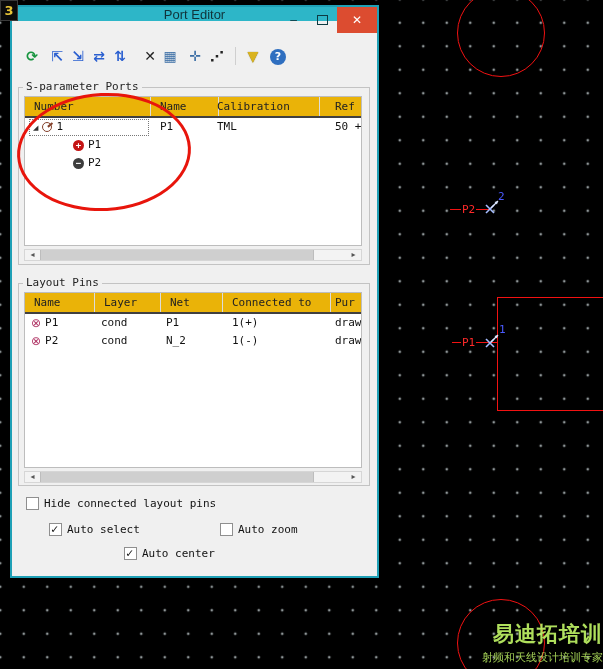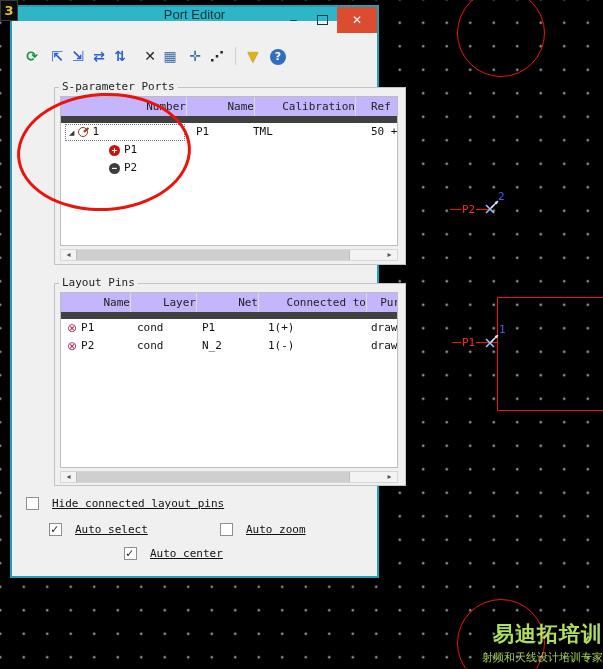--- a/index.html
+++ b/index.html
@@ -55,35 +55,35 @@
   
   .toolbar{position:absolute;left:0;top:26px;right:0;height:36px;display:flex;align-items:center;padding-top:10px;box-sizing:border-box;}
   .ico{width:20px;height:20px;display:flex;align-items:center;justify-content:center;
        font-family:"DejaVu Sans",sans-serif;font-size:14px;font-weight:bold;cursor:default;}
   .ig{color:#17953f}.ib{color:#2a5fd0}.ibl{color:#3b6ea5}.ik{color:#222}
   .iy{color:#d9b320;text-shadow:0 0 1px #6b5c00;}
   .ihelp{width:16px;height:16px;margin-top:2px;border-radius:50%;background:#2f6fc0;color:#fff;
          font-size:11px;line-height:16px;display:block;text-align:center;}
   .tsep{width:1px;height:18px;background:#cfcfcf;}
   
-  .group{position:absolute;left:6px;width:352px;border:1px solid #c3c3c3;background:#f0f0f0;box-sizing:border-box;margin-left:36px;}
+  .group{position:absolute;left:6px;width:352px;border:1px solid #c3c3c3;background:#f0f0f0;box-sizing:border-box;}
   .grp1{top:80px;height:178px;}
   .grp2{top:276px;height:203px;}
   .group-label{
     position:absolute;top:-8px;left:4px;background:#f0f0f0;padding:0 3px;
     font:11px "DejaVu Sans Mono",monospace;color:#222;white-space:nowrap;
   }
   
   .table{
     position:absolute;left:5px;top:8px;width:338px;background:#fff;border:1px solid #bdbdbd;
     box-sizing:border-box;overflow:hidden;font:11px "DejaVu Sans Mono",monospace;color:#111;
   }
   .tb1{height:150px;}
   .tb2{height:176px;}
-  .thead{position:relative;height:19px;background:#c4b5fd;border-bottom:7px solid #404040;text-align:right;}
+  .thead{position:relative;height:19px;background:#eab308;border-bottom:2px solid #404040;}
   .th{position:absolute;top:0;height:19px;line-height:19px;padding-left:9px;box-sizing:border-box;
       border-right:1px solid #dcdcdc;overflow:hidden;white-space:nowrap;color:#222;}
   .tr{position:relative;height:18px;line-height:18px;white-space:nowrap;}
   .cell{position:absolute;top:0;height:18px;line-height:18px;overflow:hidden;white-space:nowrap;box-sizing:border-box;}
   .pad{padding-left:9px;} .pad4{padding-left:4px;}
   .flexcell{display:flex;align-items:center;gap:4px;padding-left:8px;}
   .childcell{padding-left:48px;}
   .g1 .c1{left:0;width:126px}.g1 .c2{left:126px;width:68px}.g1 .c3{left:183px;width:112px}.g1 .c4{left:306px;width:34px}
   .g2 .c1{left:0;width:70px}.g2 .c2{left:70px;width:66px}.g2 .c3{left:136px;width:62px}.g2 .c4{left:198px;width:108px}.g2 .c5{left:306px;width:34px}
   .focusbox{position:absolute;left:4px;top:1px;width:118px;height:15px;border:1px dotted #777;}
@@ -99,21 +99,21 @@
   .pinicon::after{content:"⊗";color:#b03565;font-family:"DejaVu Sans",sans-serif;font-size:12px;}
   
   .hscroll{position:absolute;left:5px;width:338px;height:12px;background:#f3f3f3;border:1px solid #d6d6d6;
            box-sizing:border-box;display:flex;align-items:stretch;}
   .sb1{top:161px;} .sb2{top:187px;}
   .arr{width:15px;font-size:8px;line-height:10px;text-align:center;color:#555;}
   .arr.left::before{content:"◂";} .arr.right::before{content:"▸";}
   .thumb{width:272px;background:#cfcfcf;border-left:1px solid #bdbdbd;border-right:1px solid #bdbdbd;}
   .sgap{flex:1;}
   
-  .opt{position:absolute;display:flex;align-items:center;gap:13px;font:11px "DejaVu Sans Mono",monospace;color:#111;text-decoration:underline;}
+  .opt{position:absolute;display:flex;align-items:center;gap:5px;font:11px "DejaVu Sans Mono",monospace;color:#111;}
   .cb{width:13px;height:13px;border:1px solid #8f8f8f;background:#fff;box-sizing:border-box;position:relative;flex:0 0 auto;}
   .cb[data-checked="true"]::after{content:"✓";position:absolute;left:1px;top:-2px;font-size:12px;font-weight:bold;color:#111;}
   .o-hide{left:14px;top:490px;}
   .o-sel{left:14px;top:516px;padding-left:23px;}
   .o-cen{left:112px;top:516px;margin-top:24px;}
   .o-zoom{left:208px;top:516px;}
   .hint{
     position:absolute;left:6px;top:538px;width:352px;height:21px;background:#fff;border:1px solid #999;
     box-sizing:border-box;font:11px/19px "DejaVu Sans Mono",monospace;color:#111;padding-left:4px;
     overflow:hidden;white-space:nowrap;

